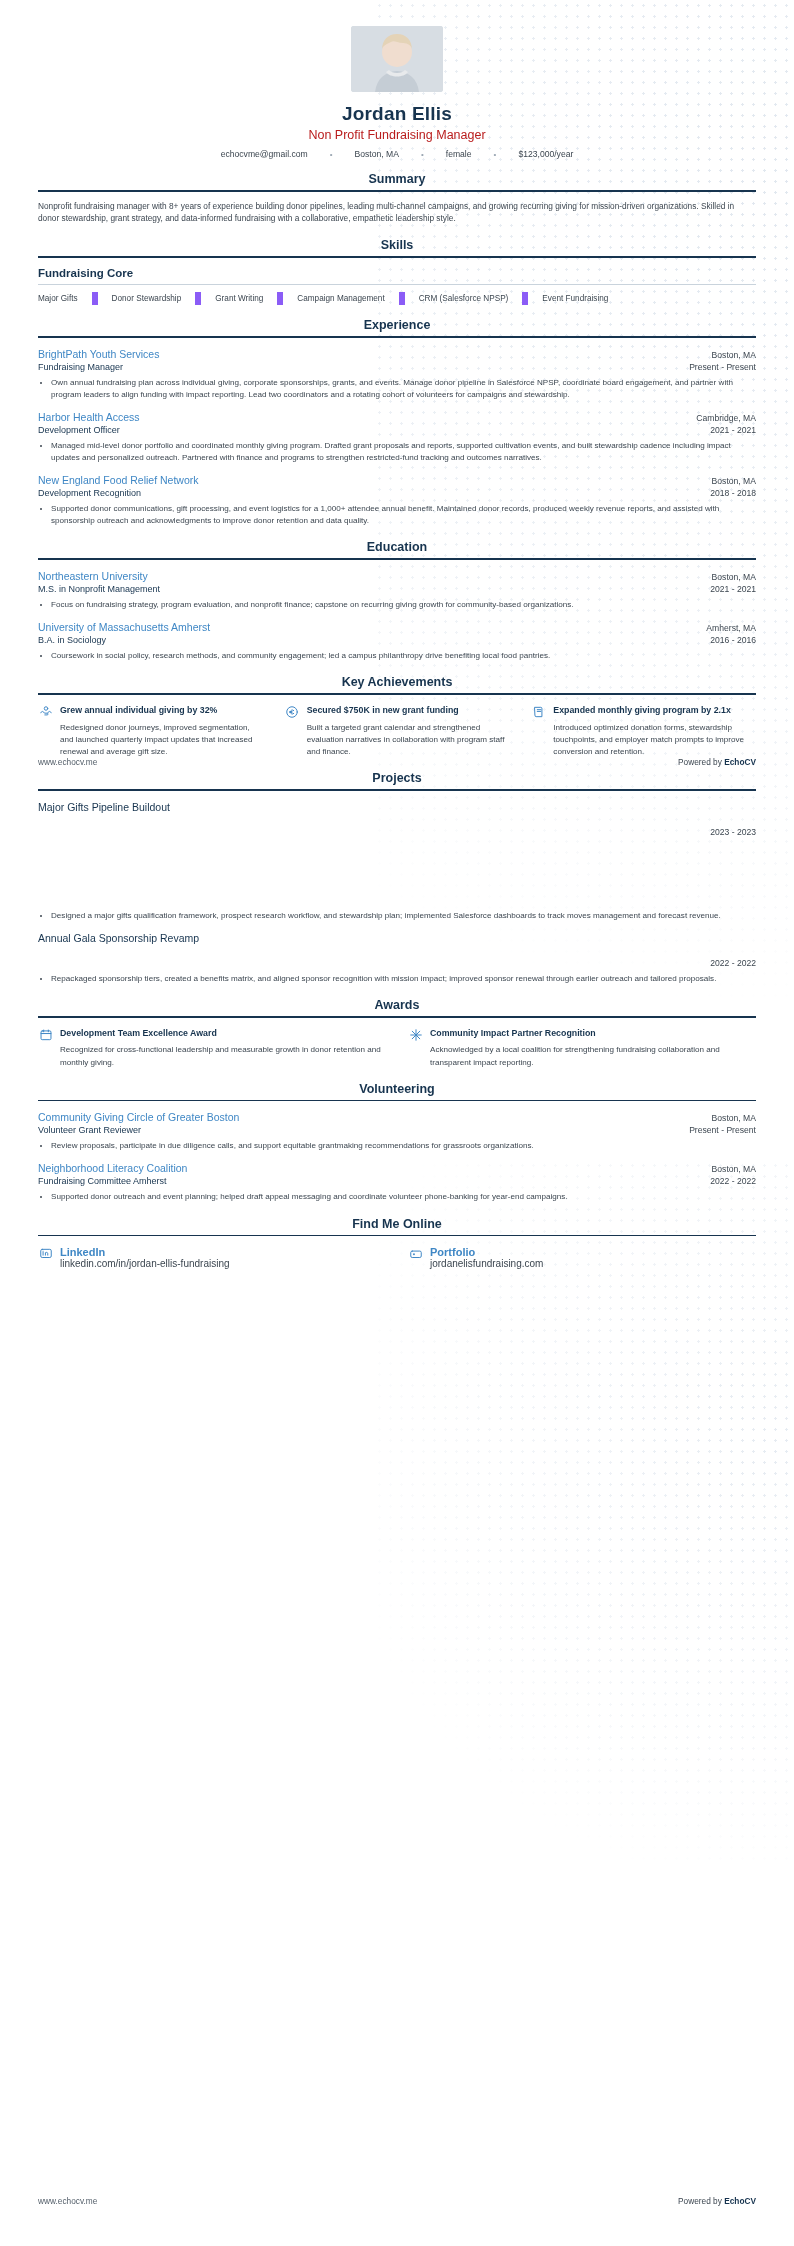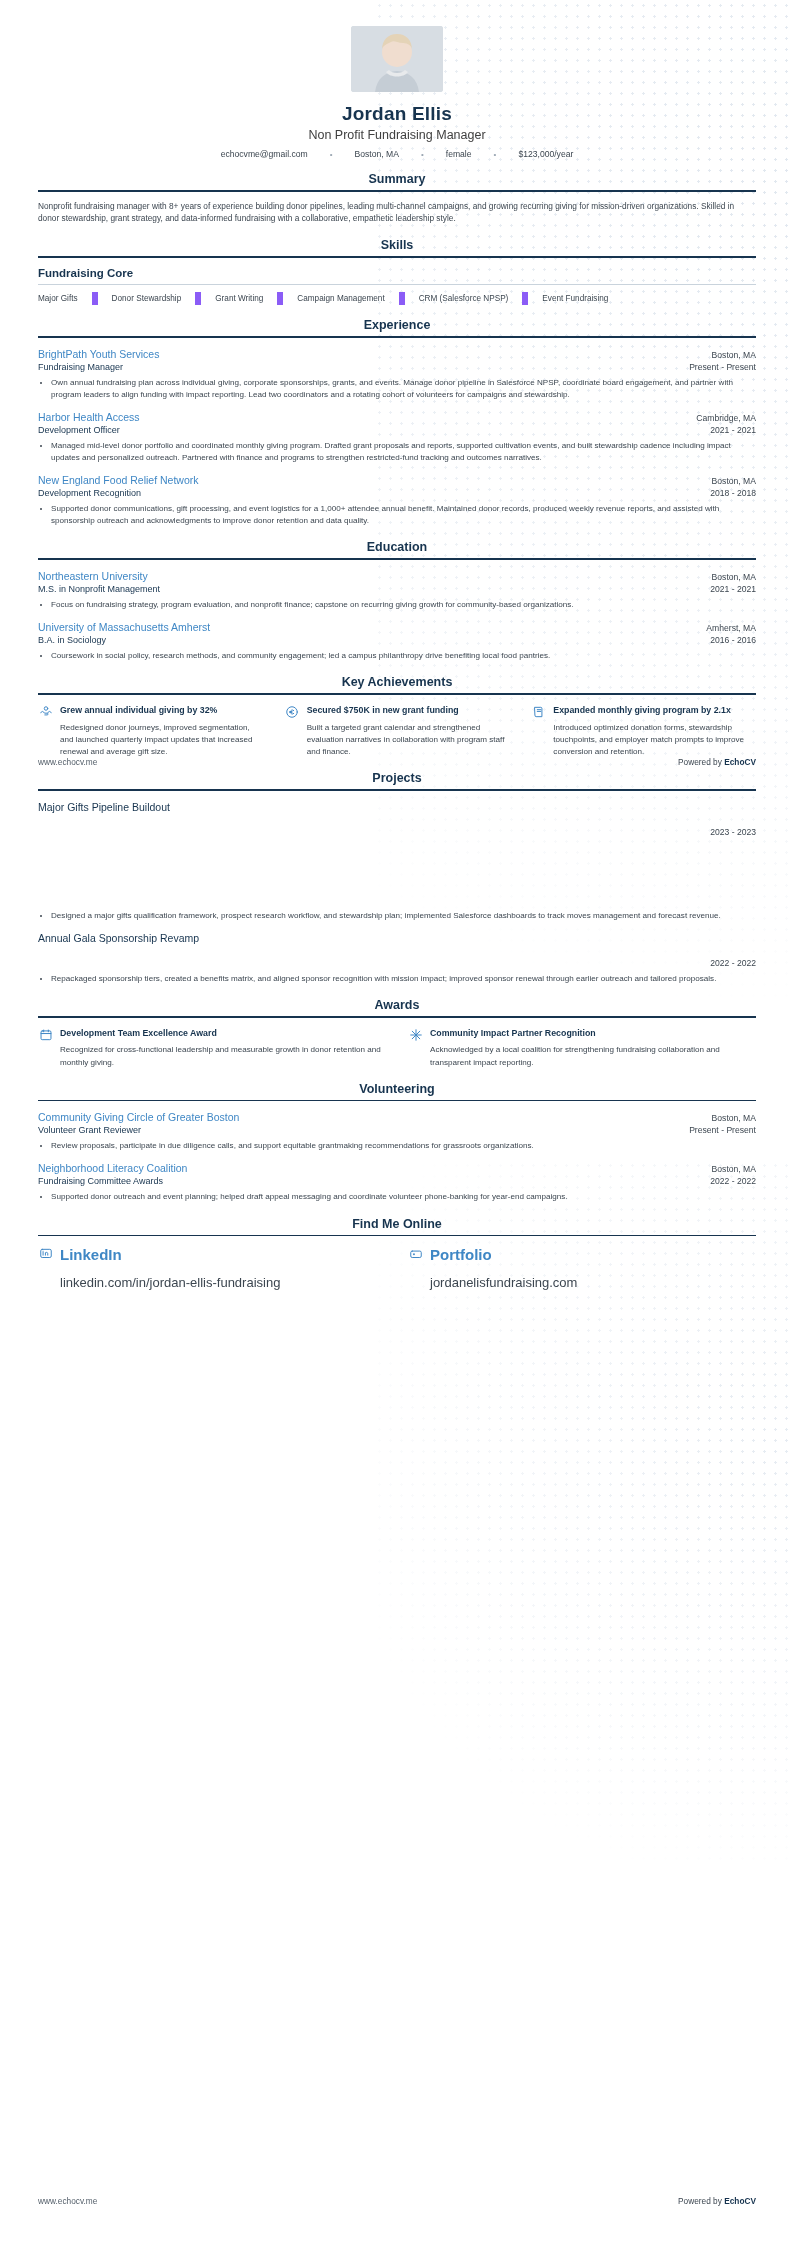--- a/index.html
+++ b/index.html
@@ -62,21 +62,21 @@
   .name {
     margin-top: 11px;
     font-size: 19px;
     font-weight: bold;
     color: #17344f;
     letter-spacing: .2px;
   }
   .job-title {
     margin-top: 3px;
     font-size: 12.5px;
-    color: #404040;
+    color: #b91c1c;
   }
   .contact-line {
     margin-top: 7px;
     font-size: 8.6px;
     color: #3c4650;
     display: flex;
     justify-content: center;
     align-items: center;
     gap: 22px;
     flex-wrap: wrap;
@@ -233,27 +233,27 @@
   .footer-2 { top: 2196px; }
 
   
   .links-row {
     margin-top: 10px;
     display: flex;
     gap: 22px;
   }
   .links-row .cell { flex: 1 1 0; display: flex; gap: 7px; max-width: 50%; }
   .link-label {
-    font-size: 15px;
+    font-size: 11px;
     color: #3f87c5;
     font-weight: bold;
   }
   .link-url {
-    margin-top: 12px;
-    font-size: 13px;
+    margin-top: 0;
+    font-size: 10px;
     color: #3c4650;
   }
 
   .page-break { height: 50px; }
 </style>
 </head>
 <body>
 
 <div class="page">
   <div class="dots"></div>
@@ -504,21 +504,21 @@
           <li>Review proposals, participate in due diligence calls, and support equitable grantmaking recommendations for grassroots organizations.</li>
         </ul>
       </div>
 
       <div class="entry">
         <div class="entry-head">
           <span class="entry-org">Neighborhood Literacy Coalition</span>
           <span class="entry-loc">Boston, MA</span>
         </div>
         <div class="entry-sub">
-          <span class="entry-role" style="font-weight:normal">Fundraising Committee Awards</span>
+          <span class="entry-role" style="font-weight:normal">Fundraising Committee Amherst</span>
           <span class="entry-dates">2022 - 2022</span>
         </div>
         <ul class="bullets">
           <li>Supported donor outreach and event planning; helped draft appeal messaging and coordinate volunteer phone-banking for year-end campaigns.</li>
         </ul>
       </div>
     </div>
 
     <div class="section">
       <div class="section-title">Find Me Online</div>

